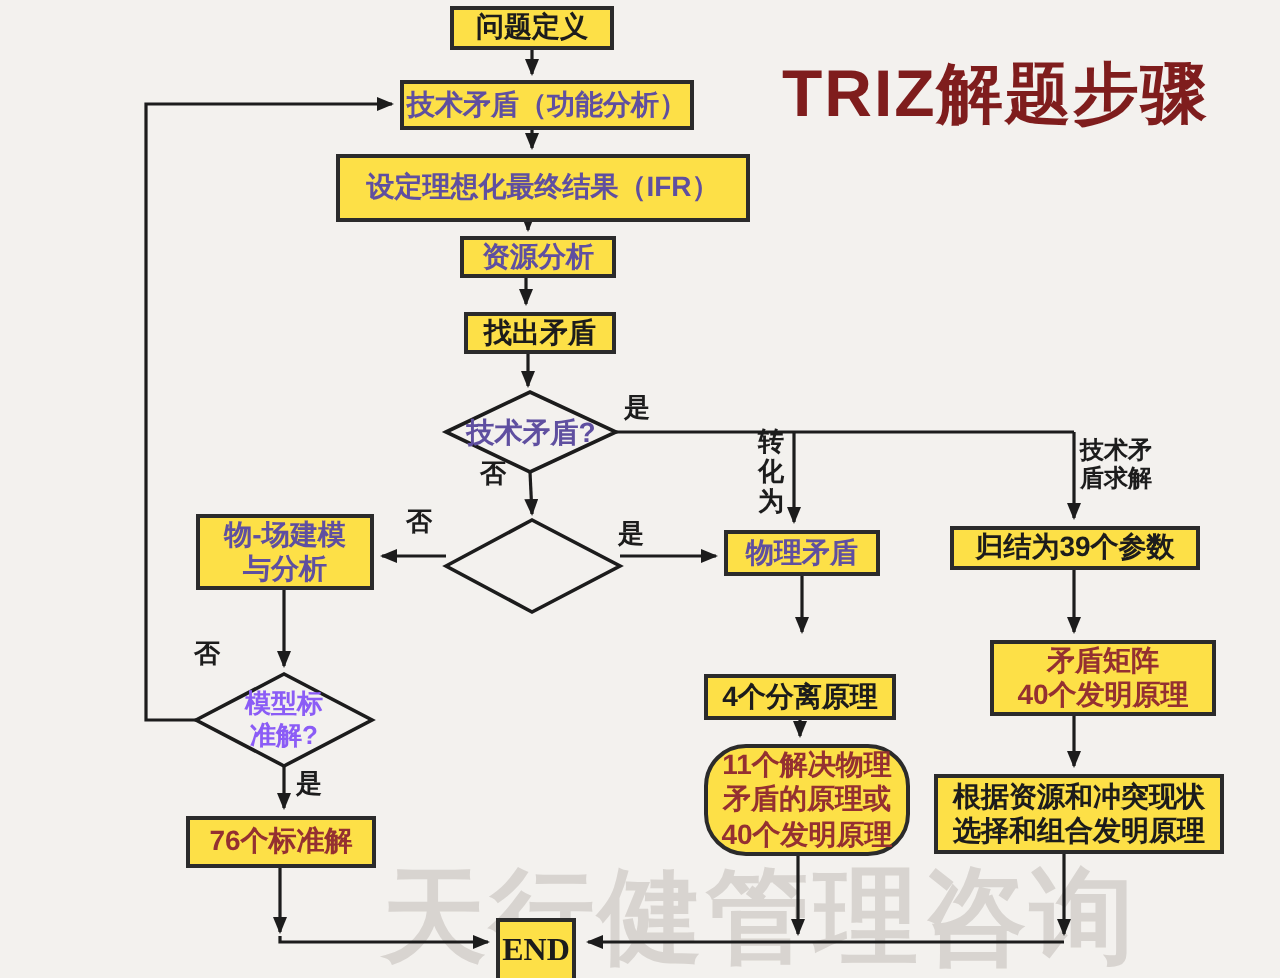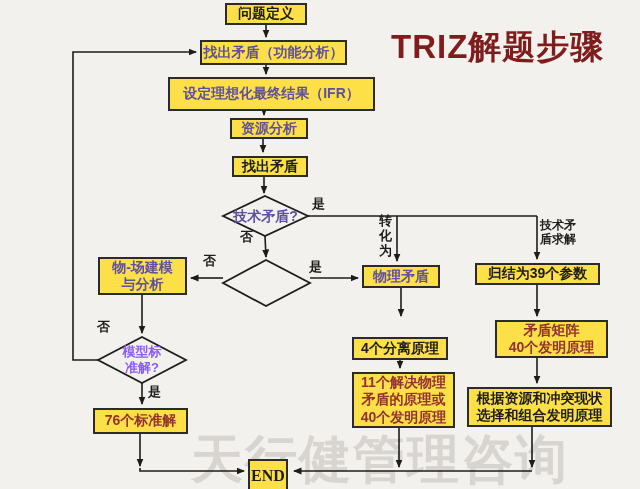--- a/index.html
+++ b/index.html
@@ -88,40 +88,40 @@
       <polygon points="223,216 265,196 308,216 265,236" fill="#f3f1ee" stroke-width="1.8"></polygon>
       <polygon points="223,283 266,260 310,283 266,306" fill="#f3f1ee" stroke-width="1.8"></polygon>
       <polygon points="98,360 142,337 186,360 142,383" fill="#f3f1ee" stroke-width="1.8"></polygon>
     </g>
   </svg>
 
   <div id="title">TRIZ解题步骤</div>
 
   <div class="node" style="left:225px;top:3px;width:82px;height:22px;">问题定义</div>
 
-  <div class="node purple" style="left:200px;top:40px;width:147px;height:25px;">找出矛盾（功能分析）</div>
+  <div class="node purple" style="left:200px;top:40px;width:147px;height:25px;">技术矛盾（功能分析）</div>
 
   <div class="node purple" style="left:168px;top:77px;width:207px;height:34px;">设定理想化最终结果（IFR）</div>
 
   <div class="node purple" style="left:230px;top:118px;width:78px;height:21px;">资源分析</div>
 
   <div class="node" style="left:232px;top:156px;width:76px;height:21px;">找出矛盾</div>
 
   <div class="node purple" style="left:98px;top:257px;width:89px;height:38px;">
     <span class="l2">物-场建模</span>
     <span class="l2">与分析</span>
   </div>
 
   <div class="node red" style="left:93px;top:408px;width:95px;height:26px;">76个标准解</div>
 
   <div class="node purple" style="left:362px;top:265px;width:78px;height:23px;">物理矛盾</div>
 
   <div class="node" style="left:352px;top:320px;width:96px;height:23px;margin-top:17px;">4个分离原理</div>
 
-  <div class="node red" style="left:352px;top:372px;width:103px;height:56px;">
+  <div class="node red" style="left:352px;top:372px;width:103px;height:56px;border-radius:21px;">
     <span class="l2">11个解决物理</span>
     <span class="l2">矛盾的原理或</span>
     <span class="l2">40个发明原理</span>
   </div>
 
   <div class="node" style="left:475px;top:263px;width:125px;height:22px;">归结为39个参数</div>
 
   <div class="node red" style="left:495px;top:320px;width:113px;height:38px;">
     <span class="l2">矛盾矩阵</span>
     <span class="l2">40个发明原理</span>

